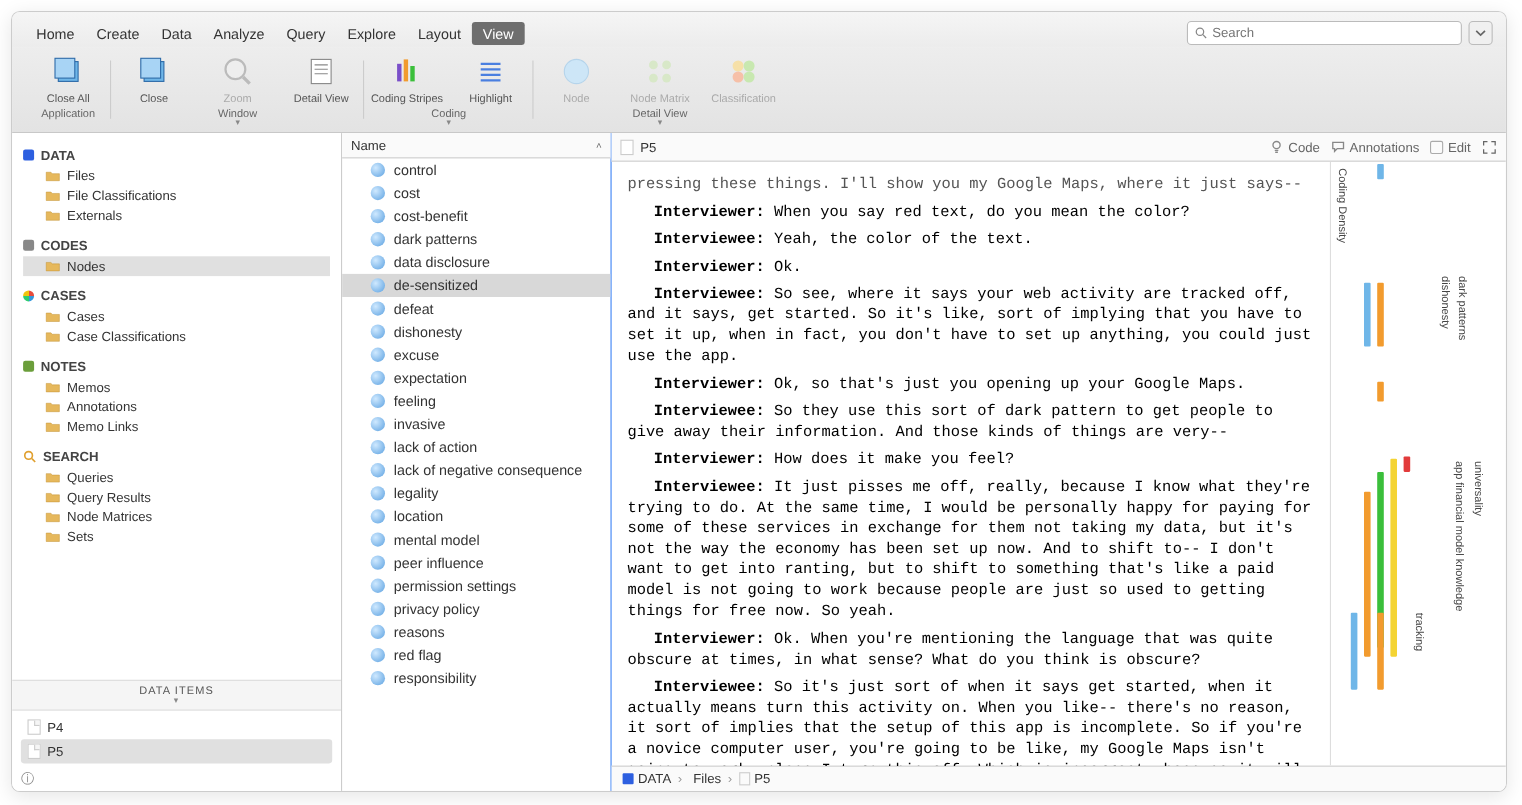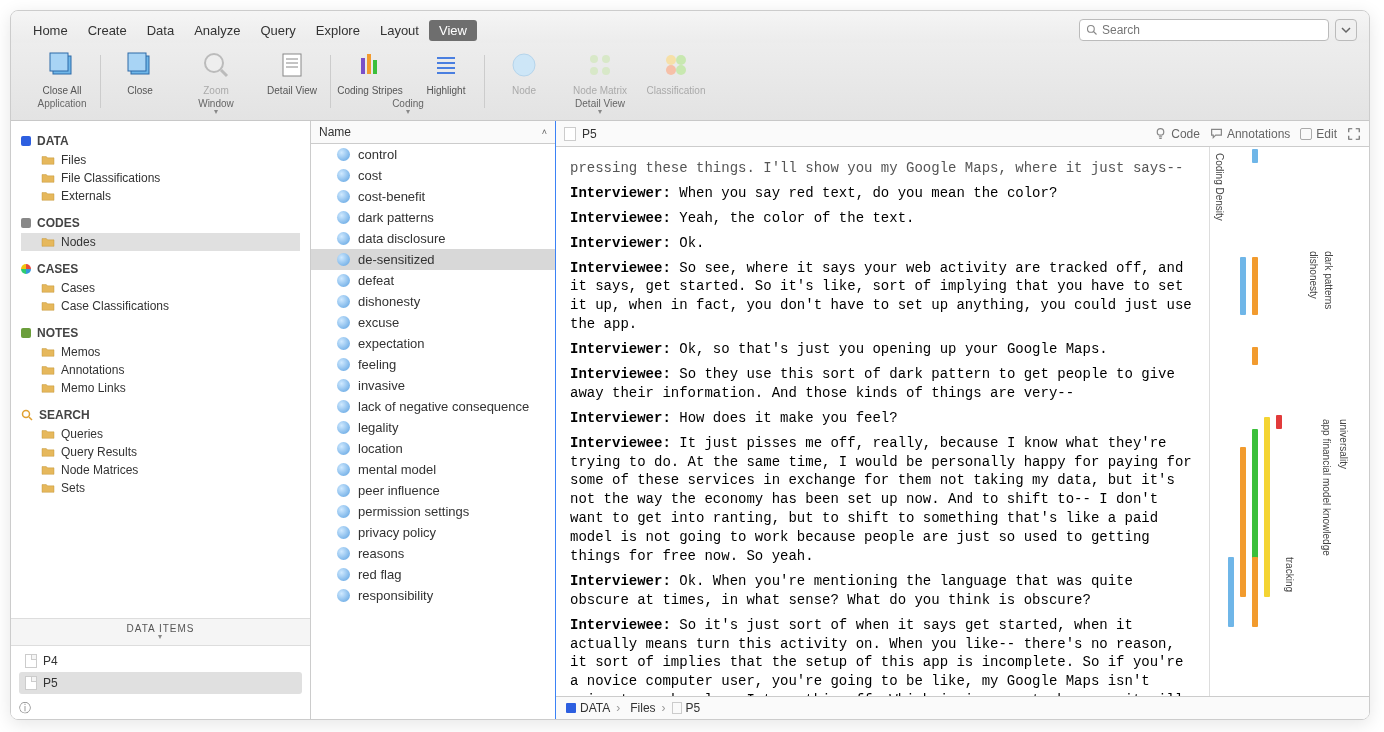--- a/index.html
+++ b/index.html
@@ -66,21 +66,21 @@
 .doc-tab .doc-ic { width: 12px; height: 14px; background: #fff; border: 1px solid #ccc; margin-right: 6px; position: relative; }
 .doc-tabbar .spacer { flex: 1; }
 .tab-btn { display: flex; align-items: center; gap: 4px; font-size: 12px; color: #666; }
 .tab-btn svg { width: 13px; height: 13px; fill: none; stroke: #888; stroke-width: 1.5; }
 .checkbox { width: 12px; height: 12px; border: 1px solid #aaa; border-radius: 2px; }
 .expand-ic { width: 14px; height: 14px; }
 
 .doc-content-wrap { flex: 1; display: flex; overflow: hidden; }
 .doc-text { flex: 1; overflow-y: auto; padding: 6px 14px; font-family: Liberation Mono, monospace; font-size: 14px; line-height: 1.35; color: #000; }
 .doc-text p { margin: 6px 0; }
-.doc-text b { font-weight: bold; }
+.doc-text b { font-weight: bold; margin-left: 24px; }
 
 .stripe-panel { width: 160px; border-left: 1px solid #ddd; position: relative; display: flex; }
 .stripe-bar { position: absolute; width: 6px; border-radius: 1px; }
 .stripe-label { position: absolute; font-size: 10px; color: #444; writing-mode: vertical-rl; text-orientation: mixed; white-space: nowrap; }
 
 .doc-footer { border-top: 1px solid #ccc; padding: 4px 10px; font-size: 12px; display: flex; align-items: center; gap: 6px; background: #fafafa; }
 .doc-footer .crumb { display: flex; align-items: center; gap: 4px; }
 .doc-footer .sep { color: #999; }
 .folder-svg { fill: #e6b85c; stroke: #c09030; stroke-width: 0.5; }
 </style>
@@ -397,20 +397,24 @@
             <span class="circ"></span>
             <span>expectation</span>
           </div>
           <div class="node-row">
             <span class="circ"></span>
             <span>feeling</span>
           </div>
           <div class="node-row">
             <span class="circ"></span>
             <span>invasive</span>
+          </div>
+          <div class="node-row">
+            <span class="circ"></span>
+            <span>lack of action</span>
           </div>
           <div class="node-row">
             <span class="circ"></span>
             <span>lack of negative consequence</span>
           </div>
           <div class="node-row">
             <span class="circ"></span>
             <span>legality</span>
           </div>
           <div class="node-row">

